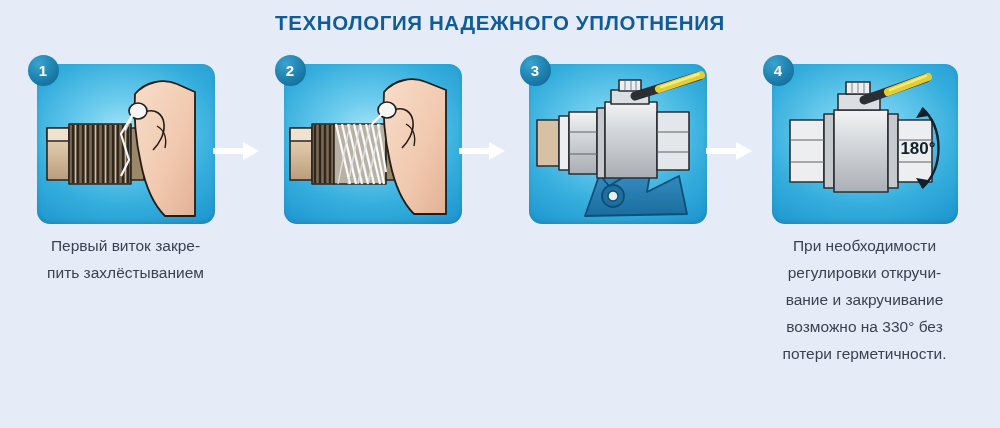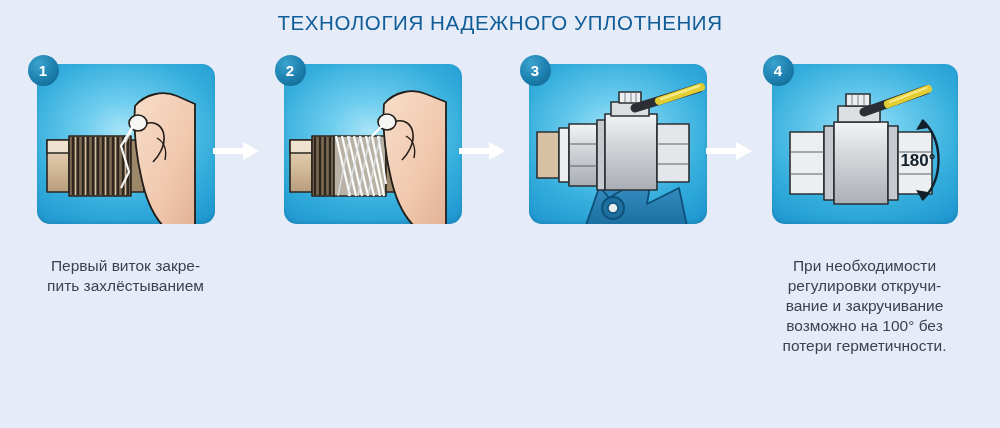--- a/index.html
+++ b/index.html
@@ -16,21 +16,21 @@
   }
 
   
   .title {
     position: absolute;
     top: 11px;
     left: 0;
     width: 1000px;
     text-align: center;
     font-size: 20.5px;
-    font-weight: normal;
+    font-weight: bold;
     letter-spacing: 0.6px;
     color: #0f5c99;
     font-family: "Liberation Sans", sans-serif;
   }
 
   
   .steps {
     position: absolute;
     top: 52px;
     left: 0;
@@ -65,21 +65,20 @@
     box-shadow: inset 0 -2px 4px rgba(0,0,0,0.10);
     overflow: visible;
   }
   .panel-wide { width: 186px; }
 
   .panel-clip {
     position: absolute;
     inset: 0;
     border-radius: 13px;
     overflow: hidden;
-    margin-top: 12px;
   }
 
   .badge {
     position: absolute;
     top: -9px;
     left: -9px;
     width: 31px;
     height: 31px;
     border-radius: 50%;
     background: radial-gradient(circle at 35% 28%, #3aa3cf 0%, #1c7fae 55%, #116289 100%);
@@ -98,25 +97,25 @@
     top: 88px;
     width: 48px;
     height: 22px;
   }
   .arrow-0 { left: 213px; }
   .arrow-1 { left: 459px; }
   .arrow-2 { left: 706px; }
 
   
   .caption {
-    margin: 32px auto 0 auto;
+    margin: 8px auto 0 auto;
     width: 232px;
     text-align: center;
     font-size: 15.5px;
-    line-height: 20px;
+    line-height: 27px;
     color: #3a4250;
     font-family: "Liberation Sans", sans-serif;
     white-space: pre-line;
   }
   .caption-0 { width: 236px; }
 </style>
 </head>
 <body>
 
 <div class="title">ТЕХНОЛОГИЯ НАДЕЖНОГО УПЛОТНЕНИЯ</div>
@@ -356,17 +355,17 @@
           <path d="M150 44 L144 54 L156 52 Z" fill="#12202b"></path>
           <path d="M150 124 L144 114 L156 116 Z" fill="#12202b"></path>
           <text x="146" y="90" font-family="'Liberation Sans', sans-serif" font-size="17" font-weight="bold" fill="#12202b" text-anchor="middle">180°</text>
         </svg>
       </div>
       <div class="badge">4</div>
     </div>
     <div class="caption">При необходимости
 регулировки откручи-
 вание и закручивание
-возможно на 100° без
+возможно на 330° без
 потери герметичности.</div>
   </div>
 
 </div>
 
 </body></html>

